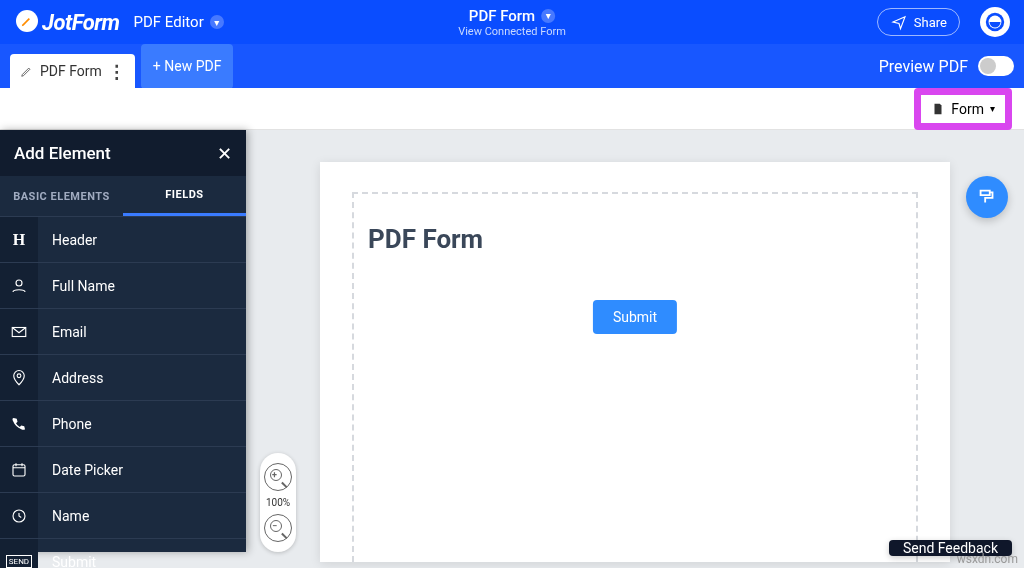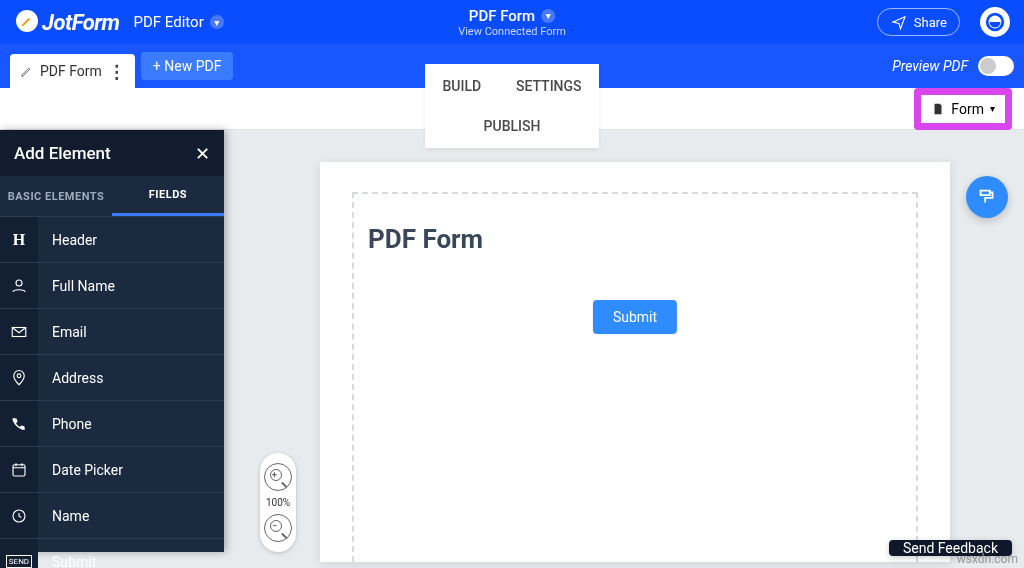--- a/index.html
+++ b/index.html
@@ -14,34 +14,34 @@
   .top-center .title { font-size: 15px; font-weight:500; display:flex; align-items:center; gap:6px; justify-content:center; }
   .top-center .subtitle { font-size: 11px; color: #c8d8ff; }
   .top-right { margin-left:auto; display:flex; align-items:center; gap:20px; padding-right:14px; }
   .share-btn { border:1px solid rgba(255,255,255,0.6); border-radius:16px; padding:4px 12px; font-size:13px; display:flex; align-items:center; gap:6px; cursor:pointer; }
   .avatar { width:30px; height:30px; border-radius:50%; background:#fff; display:flex; align-items:center; justify-content:center; }
   .avatar svg { width:22px; height:22px; fill:#0a4dff; }
 
   .secondbar { height: 44px; background: #1857ff; display:flex; align-items:center; position:relative; }
   .doc-tab { background:#fff; height:34px; margin-left:10px; margin-top:10px; border-radius:4px 4px 0 0; display:flex; align-items:center; padding:0 10px; gap:6px; font-size:14px; color:#333; }
   .doc-tab .more { font-weight:bold; font-size:18px; color:#444; letter-spacing:-1px; }
-  .new-pdf { background:#3a7bff; color:#fff; height:28px; margin-left:6px; border-radius:4px; display:flex; align-items:center; padding:13px 12px; font-size:14px; cursor:pointer; }
+  .new-pdf { background:#3a7bff; color:#fff; height:45px; margin-left:6px; border-radius:4px; display:flex; align-items:center; padding:13px 12px; font-size:14px; cursor:pointer; }
   .center-tabs { position:absolute; left:50%; transform:translateX(-50%); top:20px; width:174px; background:#fff; display:flex; flex-wrap:wrap; justify-content:space-around; z-index:5; box-shadow:0 2px 4px rgba(0,0,0,0.08); }
   .ctab { padding:14px 14px; font-size:14px; color:#4a4a4a; font-weight:500; cursor:pointer; }
-  .preview-area { margin-left:auto; color:#fff; display:flex; align-items:center; gap:10px; padding-right:10px; font-size:14px;font-style:italic; }
+  .preview-area { margin-left:auto; color:#fff; display:flex; align-items:center; gap:10px; padding-right:10px; font-size:16px; }
   .toggle { width:36px; height:20px; border-radius:10px; background:#fff; position:relative; }
   .toggle::after { content:""; width:16px; height:16px; border-radius:50%; background:#ccc; position:absolute; top:2px; left:2px; }
 
   .toolbar { height:42px; background:#fff; border-bottom:1px solid #e2e2e2; display:flex; align-items:center; justify-content:flex-end; gap:8px; padding-right:12px; position:relative; }
   .form-dd { border:7px solid #d946ef; border-radius:4px; padding:6px 10px; font-size:14px; display:flex; align-items:center; gap:6px; cursor:pointer; }
   .download-btn { background:#27ae60; color:#fff; border-radius:4px; padding:7px 12px; font-size:14px; display:flex; align-items:center; gap:6px; cursor:pointer; }
 
   .workspace { position:absolute; top:130px; left:0; right:0; bottom:0; background:#e8ebee; }
 
-  .side-panel { position:absolute; top:130px; left:0; width:224px; bottom:16px; background:#1b2a3f; color:#fff; z-index:20; box-shadow:2px 0 8px rgba(0,0,0,0.3); }
+  .side-panel { position:absolute; top:130px; left:0; width:246px; bottom:16px; background:#1b2a3f; color:#fff; z-index:20; box-shadow:2px 0 8px rgba(0,0,0,0.3); }
   .side-header { height:46px; display:flex; align-items:center; justify-content:space-between; padding:0 14px; font-size:17px; font-weight:500; background:#111c2e; }
   .close-x { font-size:18px; cursor:pointer; }
   .side-tabs { display:flex; height:40px; }
   .side-tab { flex:1; display:flex; align-items:center; justify-content:center; font-size:11px; font-weight:700; letter-spacing:0.5px; color:#a0abc0; cursor:pointer; }
   .side-tab.active { color:#fff; border-bottom:3px solid #3a7bff; }
   .el-list { }
   .el-item { height:46px; display:flex; align-items:center; border-top:1px solid #2c3b52; cursor:pointer; }
   .el-icon { width:38px; height:100%; background:#132033; display:flex; align-items:center; justify-content:center; font-size:16px; }
   .el-label { padding-left:14px; font-size:14px; }
 
@@ -106,25 +106,20 @@
 <div class="secondbar">
   <div class="doc-tab">
     <svg width="14" height="14" viewBox="0 0 24 24">
         <path d="M3 21l3-1 11-11-2-2L4 18l-1 3z" fill="none" stroke="#555" stroke-width="1.5"></path>
       </svg>
     <span>PDF Form</span>
     <span class="more">⋮</span>
   </div>
   <div class="new-pdf">+ New PDF</div>
 
-  <div class="center-tabs">
-    <div class="ctab">BUILD</div>
-    <div class="ctab">SETTINGS</div>
-    <div class="ctab" style="width:100%; text-align:center; padding-top:10px;">PUBLISH</div>
-  </div>
 
   <div class="preview-area">
     <span>Preview PDF</span>
     <div class="toggle"></div>
   </div>
 </div>
 
 <div class="toolbar">
   <div class="form-dd">
     <svg width="14" height="14" viewBox="0 0 24 24">

